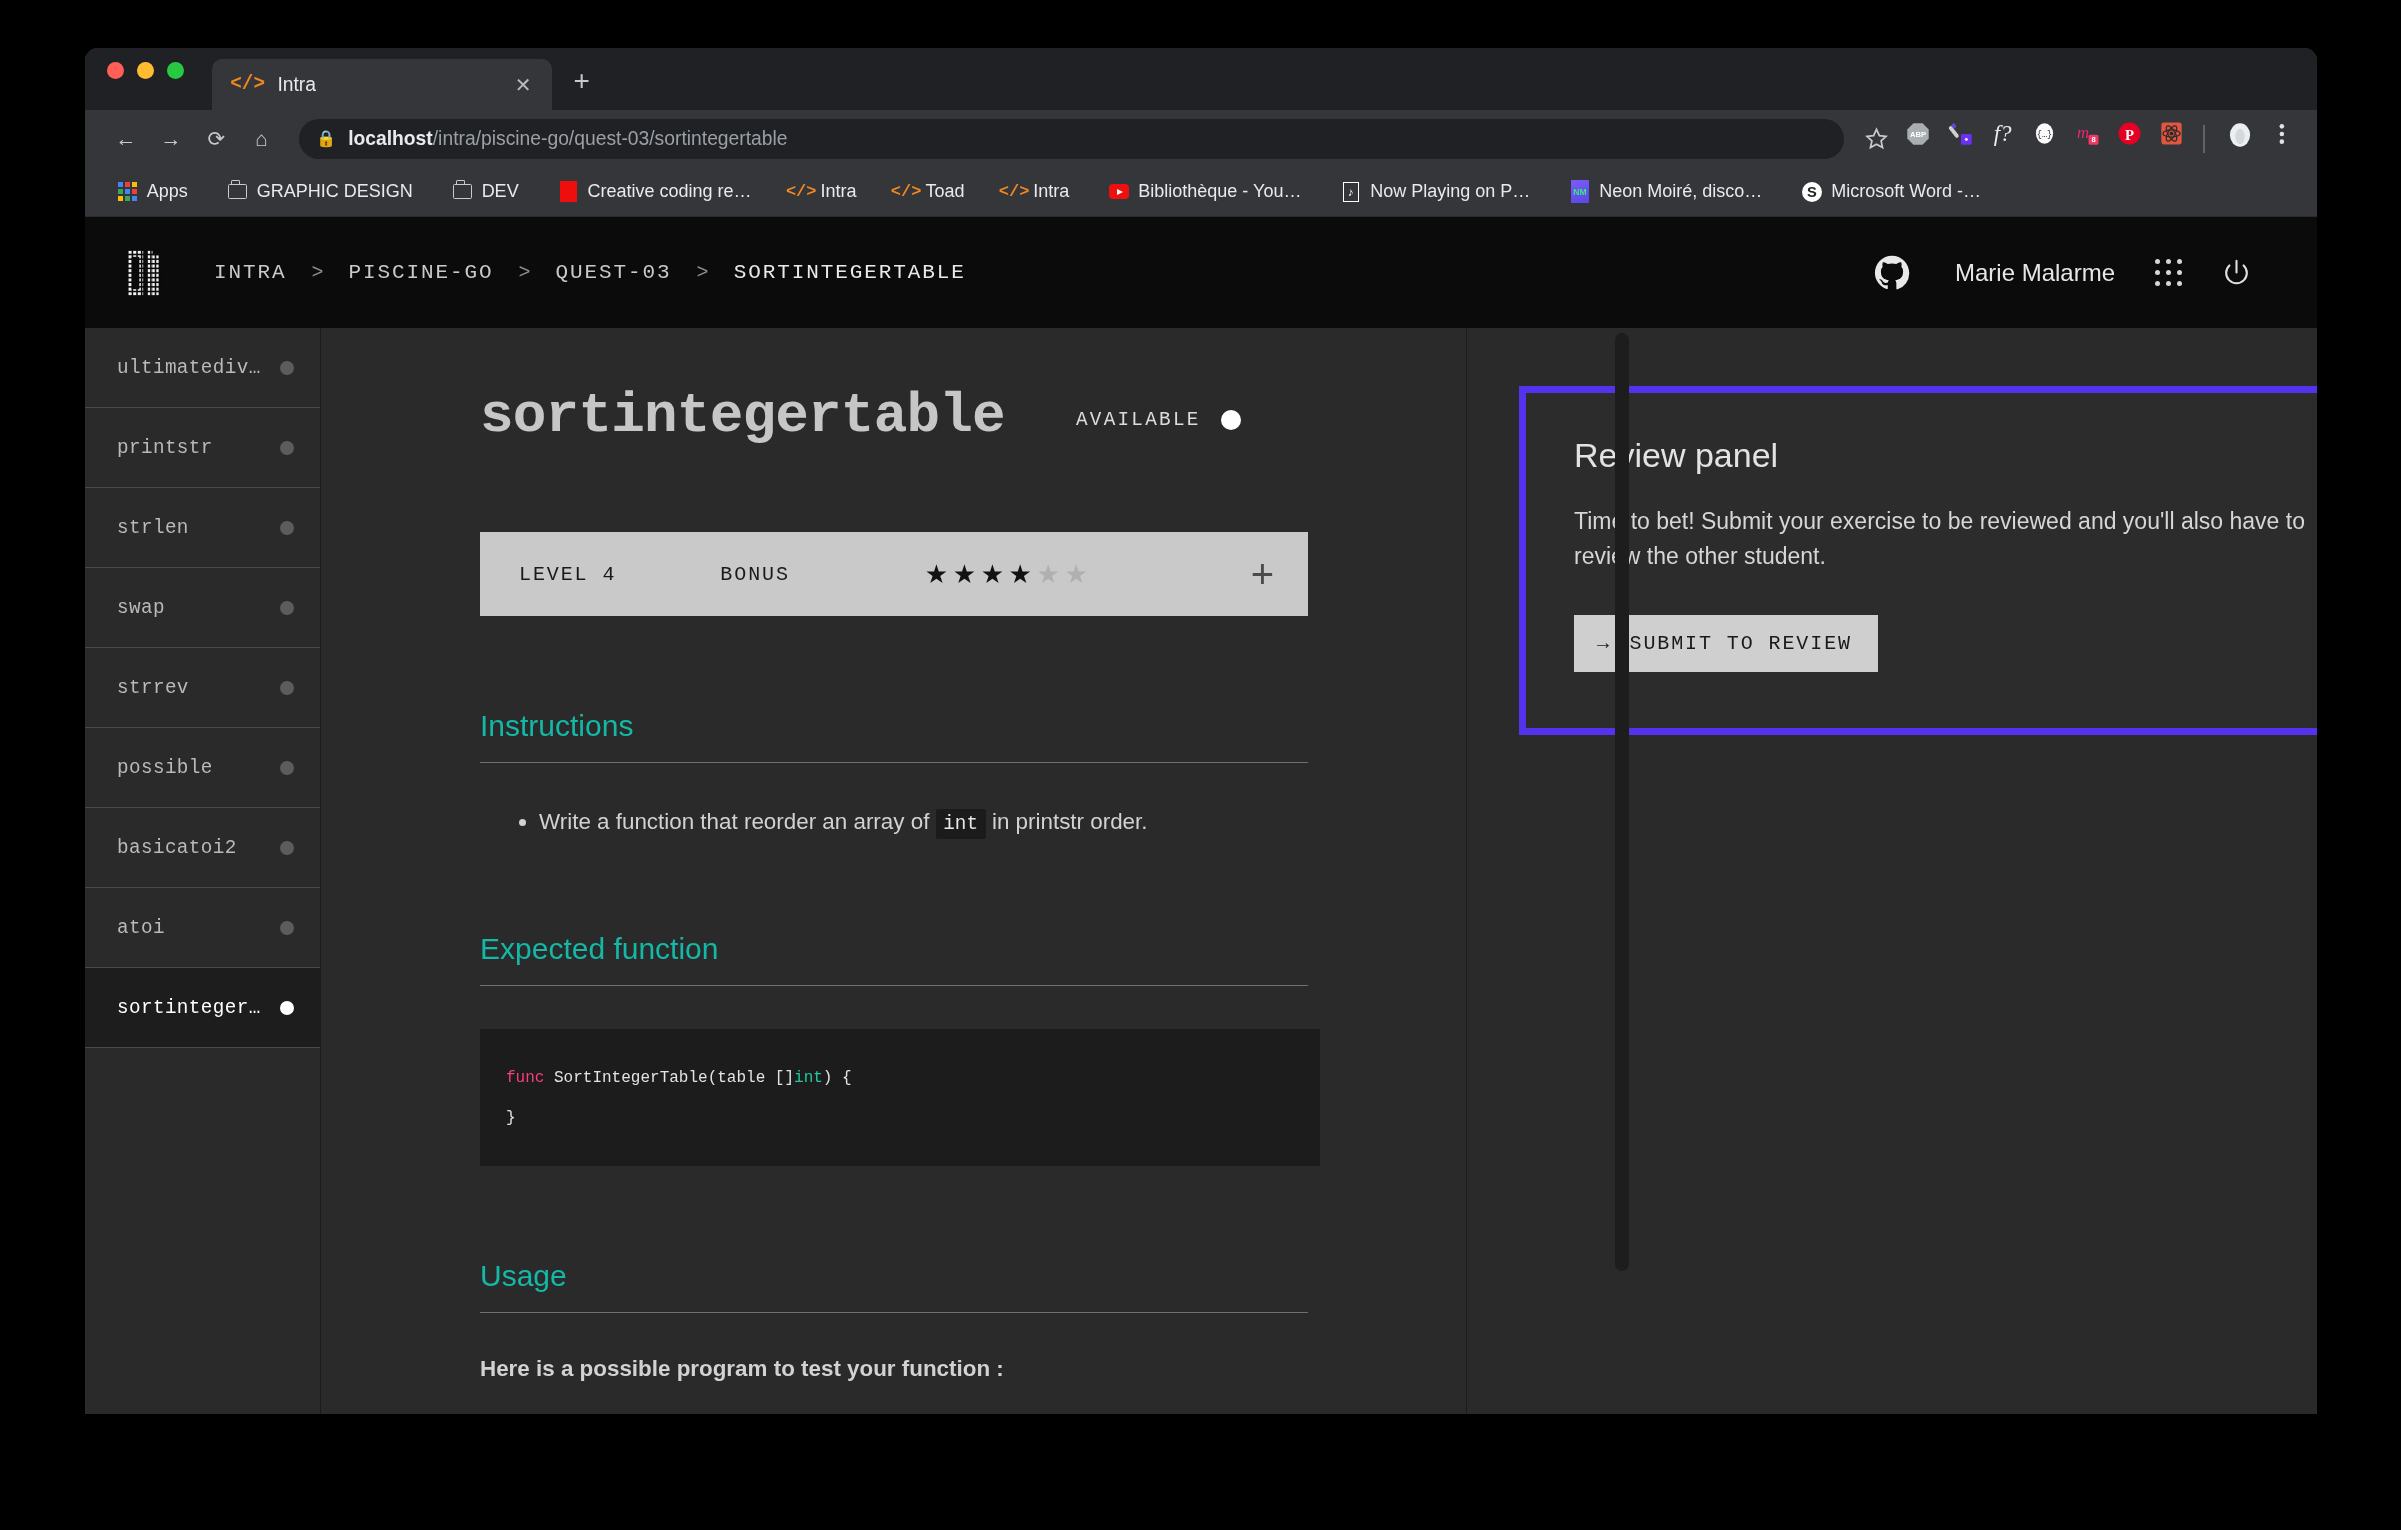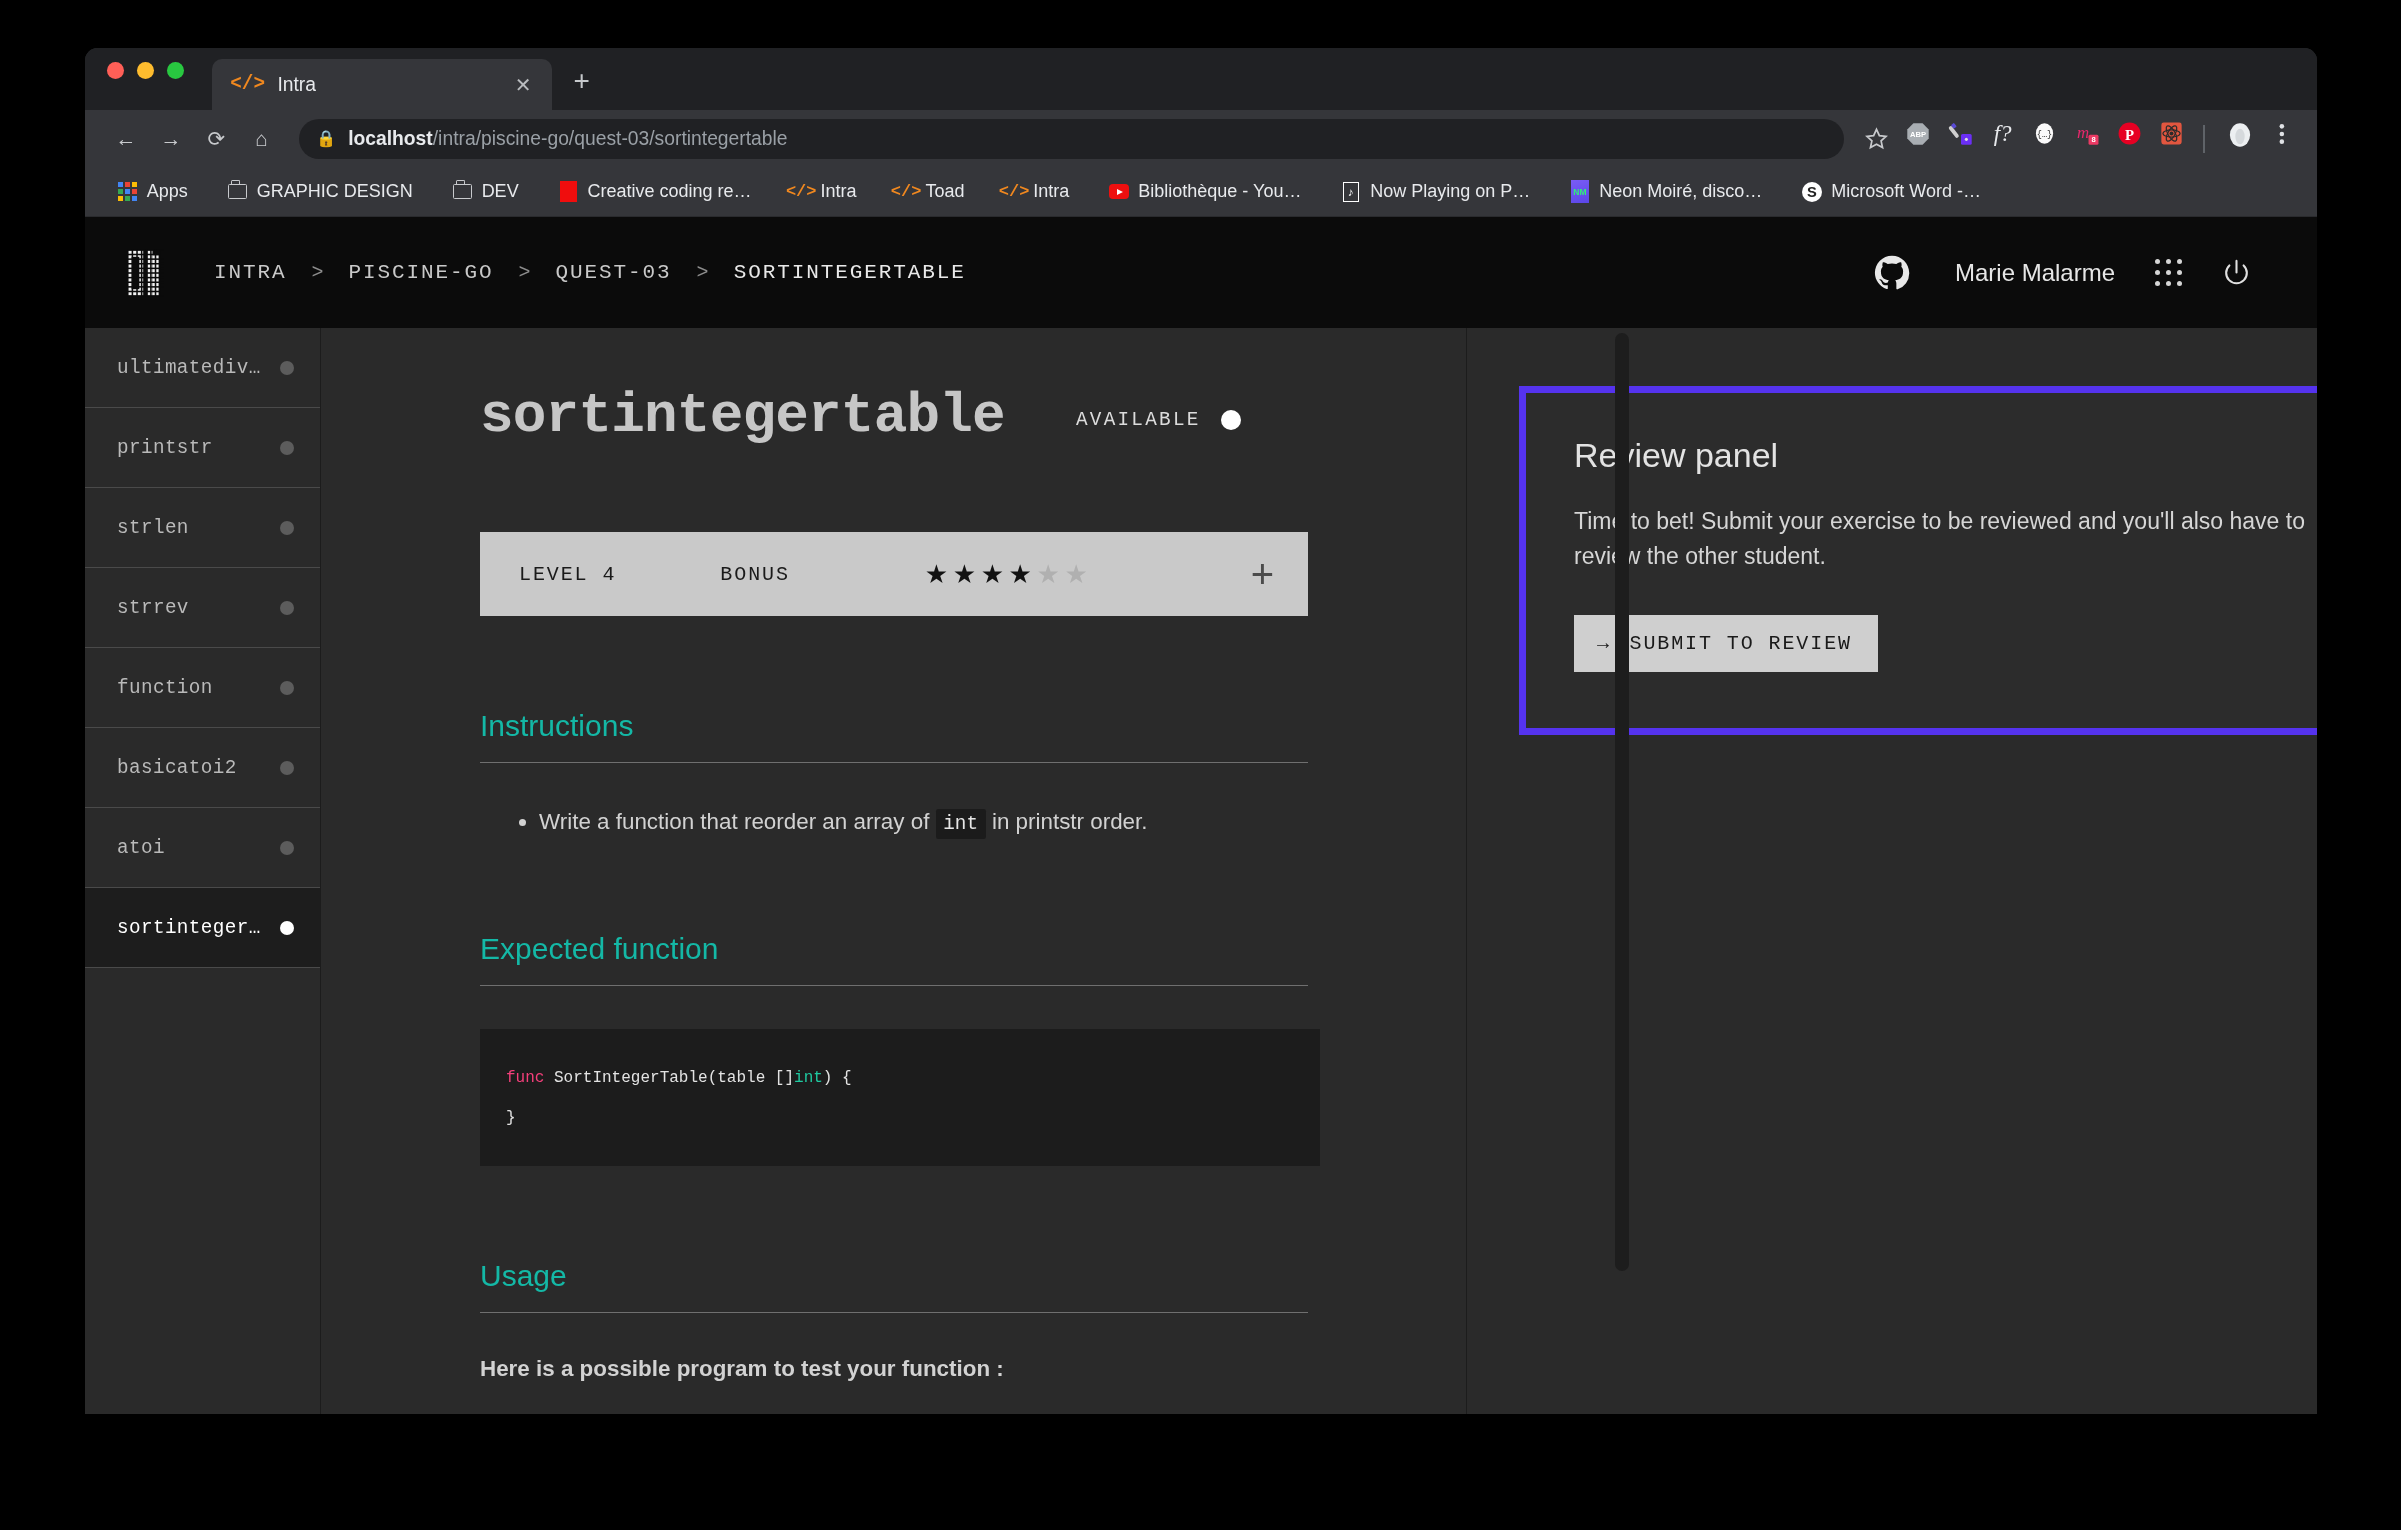--- a/index.html
+++ b/index.html
@@ -522,25 +522,29 @@
         </div>
         <div class="side-item mono">
           <span class="nm">printstr</span>
           <span class="bullet"></span>
         </div>
         <div class="side-item mono">
           <span class="nm">strlen</span>
           <span class="bullet"></span>
         </div>
         <div class="side-item mono">
+          <span class="nm">swap</span>
+          <span class="bullet"></span>
+        </div>
+        <div class="side-item mono">
           <span class="nm">strrev</span>
           <span class="bullet"></span>
         </div>
         <div class="side-item mono">
-          <span class="nm">function</span>
+          <span class="nm">possible</span>
           <span class="bullet"></span>
         </div>
         <div class="side-item mono">
           <span class="nm">basicatoi2</span>
           <span class="bullet"></span>
         </div>
         <div class="side-item mono">
           <span class="nm">atoi</span>
           <span class="bullet"></span>
         </div>

